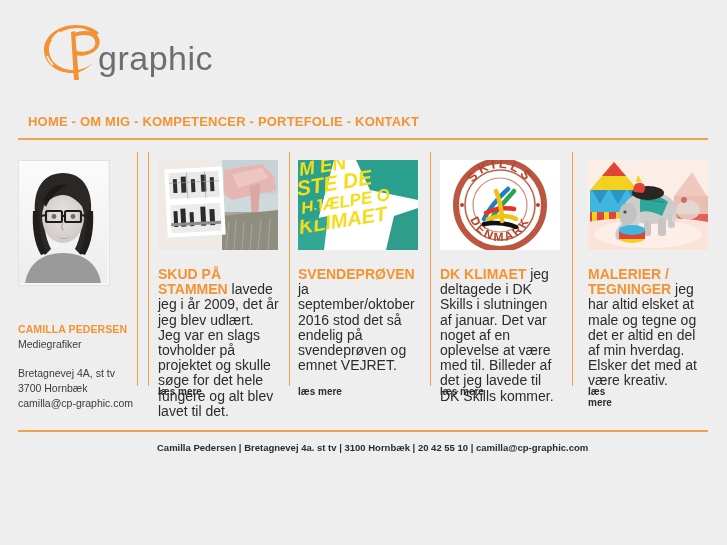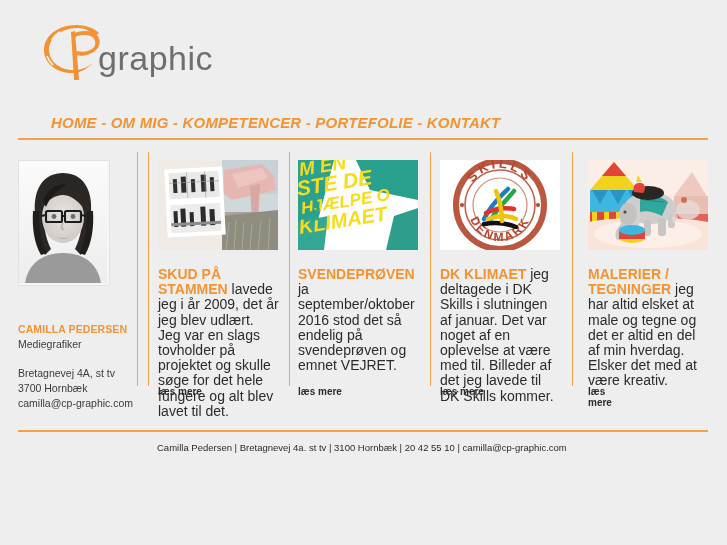--- a/index.html
+++ b/index.html
@@ -11,23 +11,23 @@
     position:relative;
   }
   .page{position:absolute;left:0;top:0;width:583px;height:545px;}
 
   
   .logo{position:absolute;left:32px;top:18px;width:200px;height:62px;}
   .logo svg{display:block;}
 
   
   .nav{
-    position:absolute;left:51px;top:114px;
-    font-size:15px;font-weight:bold;letter-spacing:.2px;
-    color:#f39332;white-space:nowrap;font-style:italic;
+    position:absolute;left:28px;top:114px;
+    font-size:13px;font-weight:bold;letter-spacing:.2px;
+    color:#f39332;white-space:nowrap;
   }
 
   
   .rule{position:absolute;height:2px;background:#f5a04a;}
   .rule-top{left:18px;top:138px;width:690px;}
   .rule-bottom{left:18px;top:430px;width:690px;}
   .vdiv{position:absolute;width:1px;background:#f5a04a;top:152px;height:234px;}
 
   
   .avatar{
@@ -58,21 +58,21 @@
   .col-head{color:#f39332;font-weight:bold;}
   .readmore{
     position:absolute;top:386px;
     font-size:10px;font-weight:bold;color:#2b2b2b;
     text-decoration:none;
   }
 
   
   .footer{
     position:absolute;left:157px;top:442px;
-    font-size:9.5px;color:#2b2b2b;font-weight:normal;white-space:nowrap;
+    font-size:9.5px;color:#2b2b2b;font-weight:bold;white-space:nowrap;
   }
 </style>
 </head>
 <body>
 
 <div class="page">
 
   <div class="logo">
     <svg width="200" height="62" viewBox="0 0 200 62">
 

